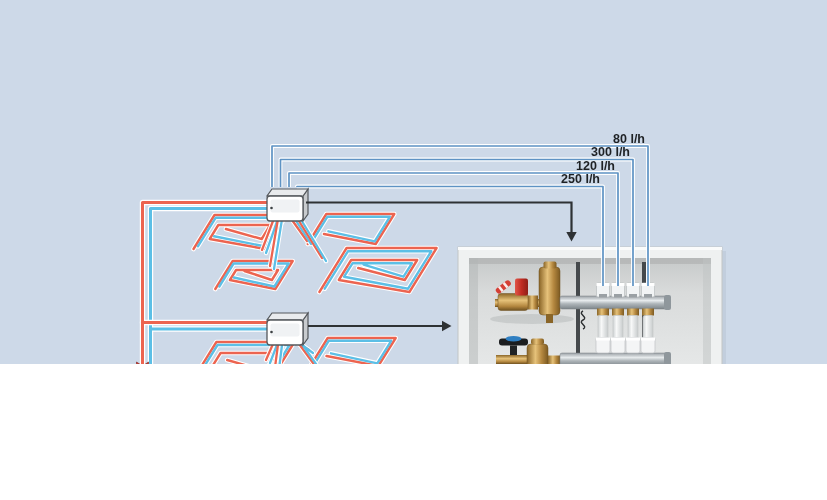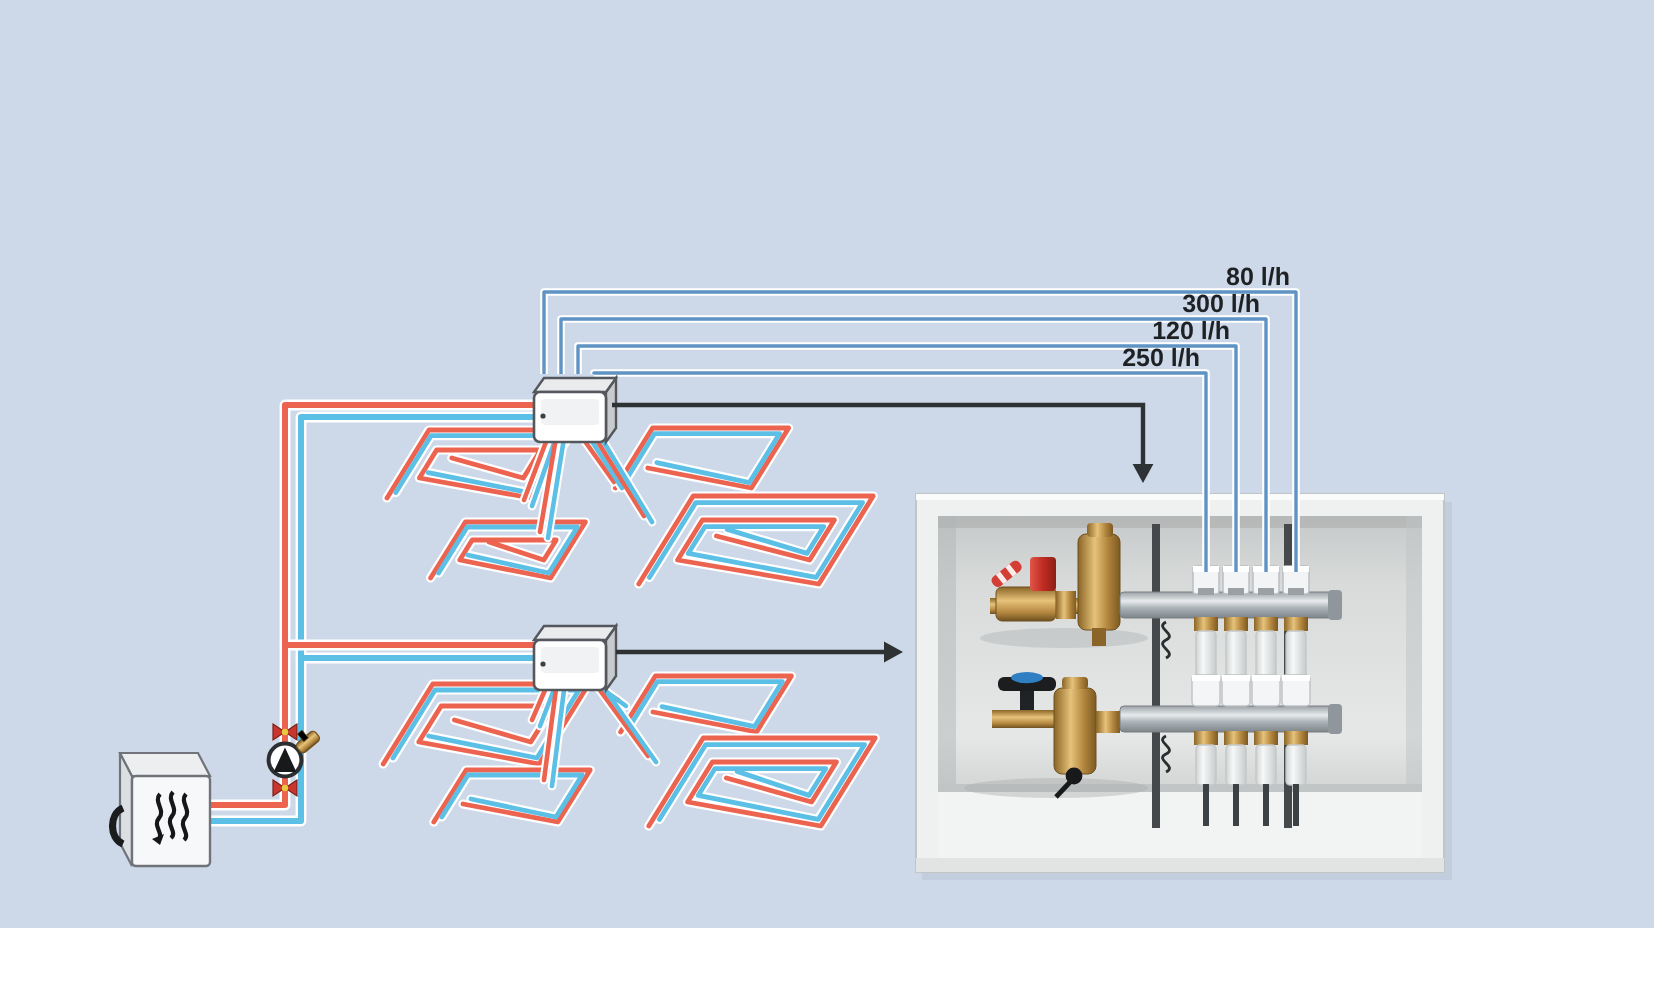--- a/index.html
+++ b/index.html
@@ -1,17 +1,17 @@
 <!DOCTYPE html>
 <html style="--bg: #cdd9e8; --supply: #ec6450; --return: #5cbfe6; --labelline: #5e93c4; --arrow: #2e3234; --text: #1e2124;"><head>
 <meta charset="utf-8">
 <style>
   html,body{margin:0;padding:0;}
   body{font-family:"Liberation Sans",sans-serif;}
-  .stage{position:relative;width:827px;height:464px;background:var(--bg,#cdd9e8);overflow:hidden;}
+  .stage{position:relative;width:827px;height:364px;background:var(--bg,#cdd9e8);overflow:hidden;}
   svg{display:block;}
   .pipe-case{fill:none;stroke:#ffffff;stroke-width:5.4;stroke-linejoin:round;stroke-linecap:round;}
   .pipe-supply{fill:none;stroke:var(--supply,#ec6450);stroke-width:3;stroke-linejoin:round;stroke-linecap:round;}
   .pipe-return{fill:none;stroke:var(--return,#5cbfe6);stroke-width:3;stroke-linejoin:round;stroke-linecap:round;}
   .spiral-case{fill:none;stroke:#ffffff;stroke-width:4.6;stroke-linejoin:round;stroke-linecap:round;}
   .spiral-supply{fill:none;stroke:var(--supply,#ec6450);stroke-width:2.4;stroke-linejoin:round;stroke-linecap:round;}
   .spiral-return{fill:none;stroke:var(--return,#5cbfe6);stroke-width:2.4;stroke-linejoin:round;stroke-linecap:round;}
   .bundle-case{fill:none;stroke:#ffffff;stroke-width:4.4;stroke-linecap:round;}
   .bundle-supply{fill:none;stroke:var(--supply,#ec6450);stroke-width:2.3;stroke-linecap:round;}
   .bundle-return{fill:none;stroke:var(--return,#5cbfe6);stroke-width:2.3;stroke-linecap:round;}

